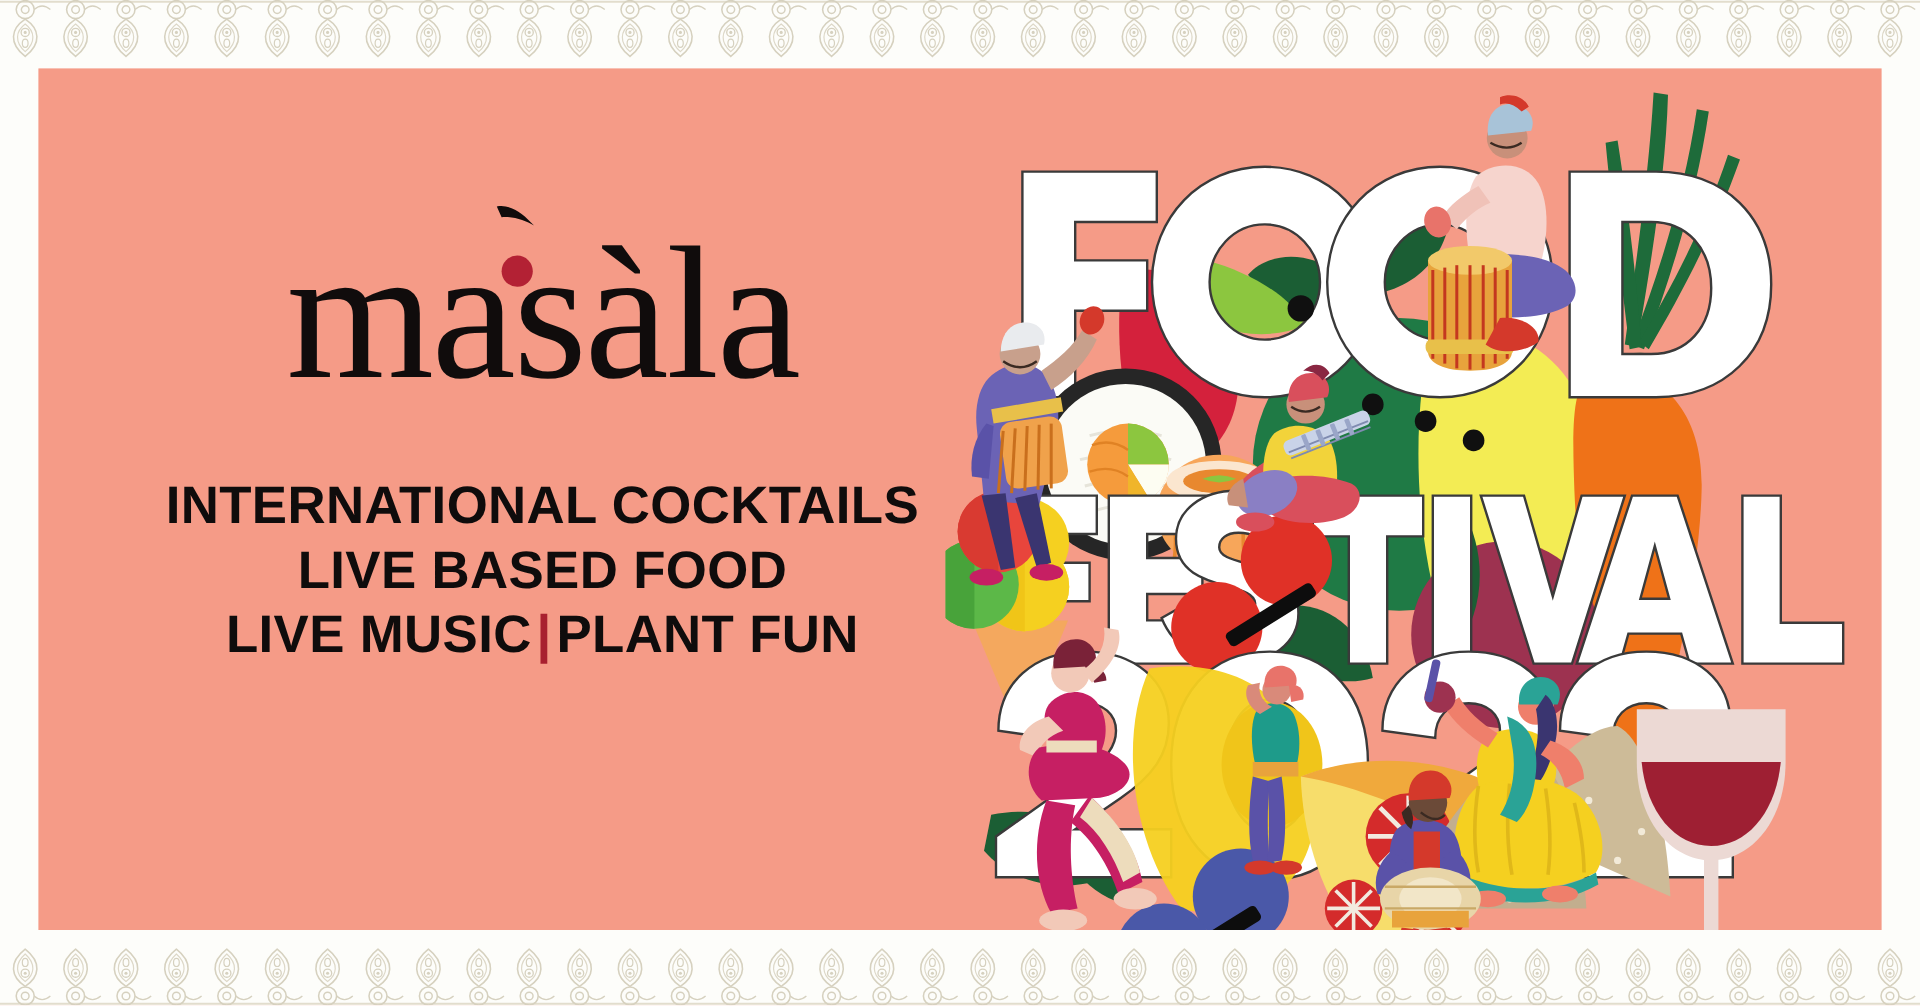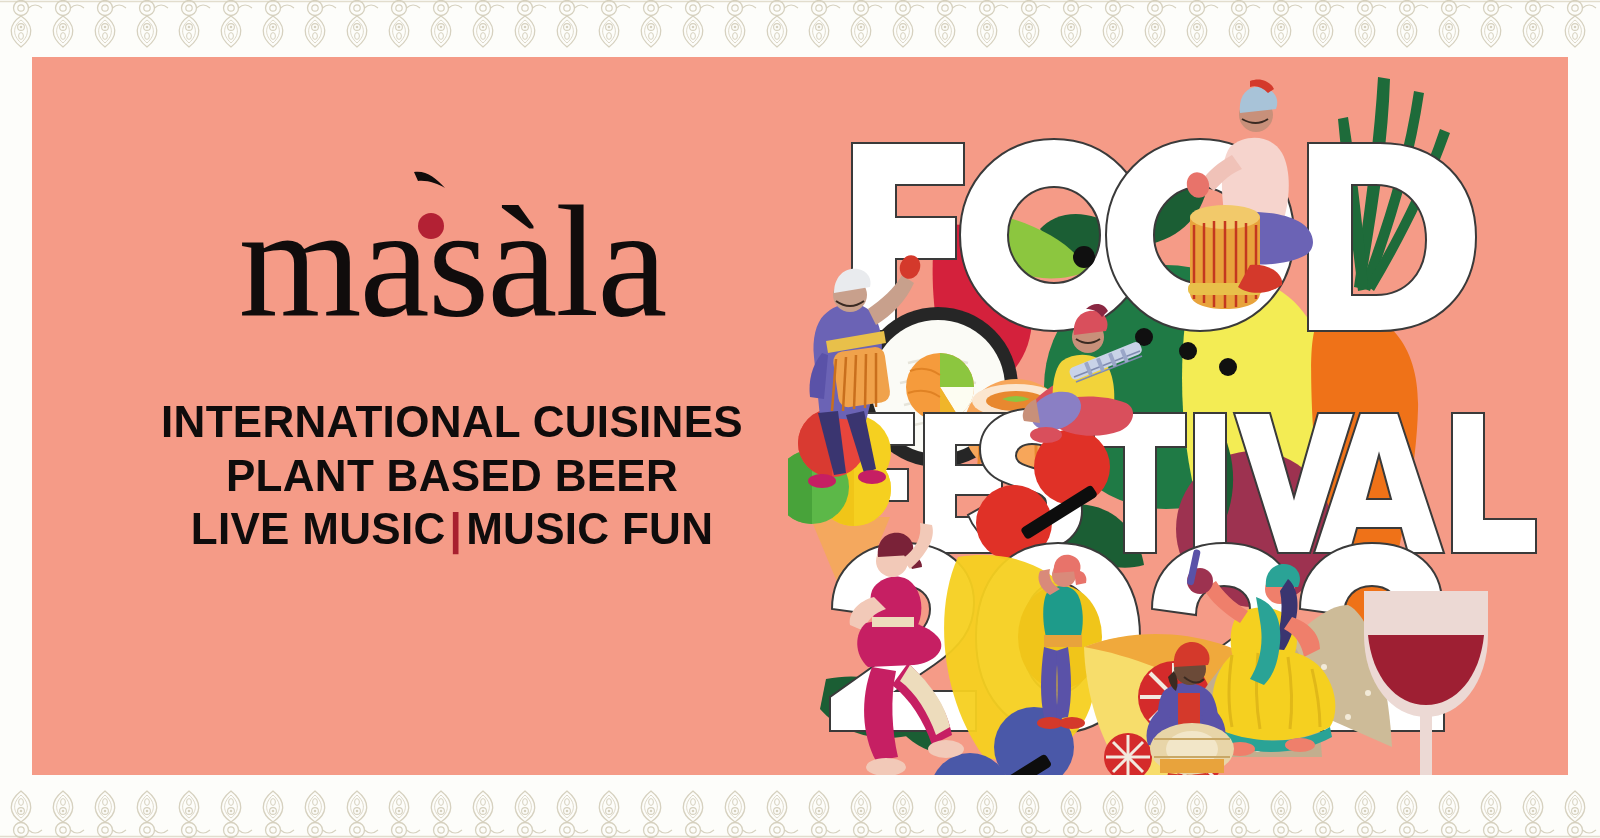--- a/index.html
+++ b/index.html
@@ -215,23 +215,23 @@
 
       <div id="logo-wrap">
         <span id="logo-text">masàla</span>
         <span id="logo-dot"></span>
         <svg id="logo-accent" viewBox="0 0 58 34" aria-hidden="true">
           <path d="M2 3 C14 1 24 9 33 19 C26 15 16 11 6 12 Z" fill="#100c0c"></path>
         </svg>
       </div>
 
       <div id="taglines">
-        <span class="line">INTERNATIONAL CUISINES</span>
-        <span class="line">PLANT BASED BEER</span>
-        <span class="line"><span>LIVE MUSIC</span><span class="sep">|</span><span>MUSIC FUN</span></span>
+        <span class="line">INTERNATIONAL COCKTAILS</span>
+        <span class="line">LIVE BASED FOOD</span>
+        <span class="line"><span>LIVE MUSIC</span><span class="sep">|</span><span>PLANT FUN</span></span>
       </div>
 
     </div>
 
     <div id="art">
       <svg width="780" height="718" viewBox="0 0 780 718" xmlns="http://www.w3.org/2000/svg" aria-hidden="true">
 
         <circle cx="378" cy="330" r="122" fill="#1f7a45"></circle>
 
         <path d="M330 172 C300 150 268 154 252 172 C272 200 308 206 334 192 Z" fill="#1b5e34"></path>

